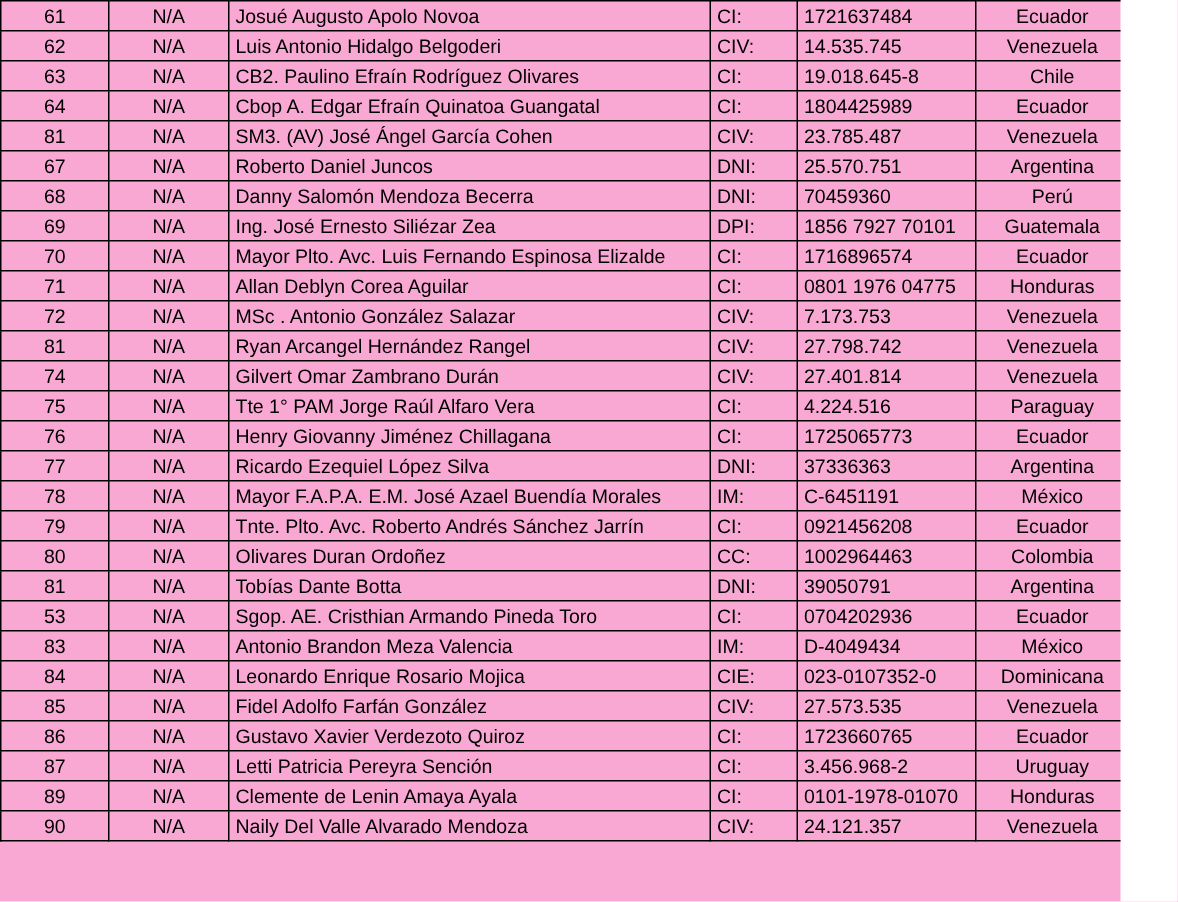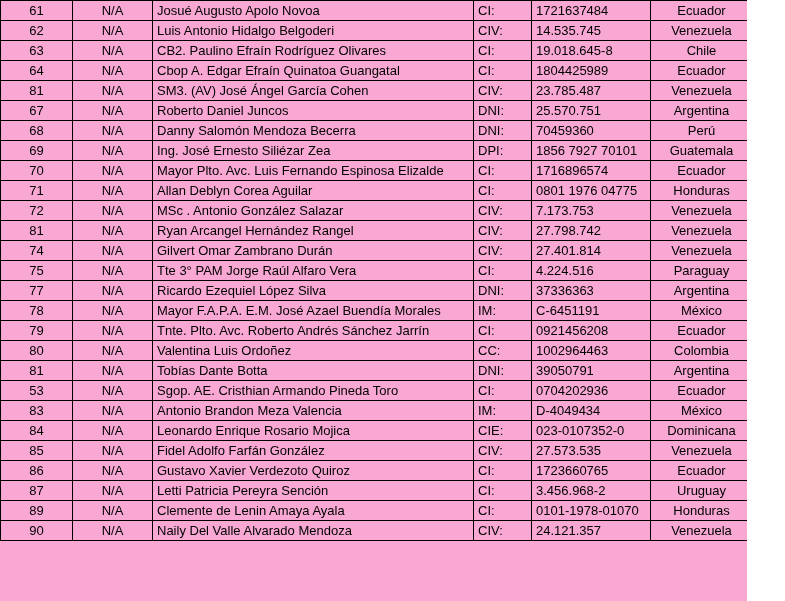--- a/index.html
+++ b/index.html
@@ -170,24 +170,33 @@
           <td class="c1">N/A</td>
           <td class="c2">Gilvert Omar Zambrano Durán</td>
           <td class="c3">CIV:</td>
           <td class="c4">27.401.814</td>
           <td class="c5">Venezuela</td>
           <td class="c6">19</td>
         </tr>
         <tr>
           <td class="c0">75</td>
           <td class="c1">N/A</td>
-          <td class="c2">Tte 3° PAM Jorge Raúl Alfaro Vera</td>
+          <td class="c2">Tte 1° PAM Jorge Raúl Alfaro Vera</td>
           <td class="c3">CI:</td>
           <td class="c4">4.224.516</td>
           <td class="c5">Paraguay</td>
+          <td class="c6">19</td>
+        </tr>
+        <tr>
+          <td class="c0">76</td>
+          <td class="c1">N/A</td>
+          <td class="c2">Henry Giovanny Jiménez Chillagana</td>
+          <td class="c3">CI:</td>
+          <td class="c4">1725065773</td>
+          <td class="c5">Ecuador</td>
           <td class="c6">19</td>
         </tr>
         <tr>
           <td class="c0">77</td>
           <td class="c1">N/A</td>
           <td class="c2">Ricardo Ezequiel López Silva</td>
           <td class="c3">DNI:</td>
           <td class="c4">37336363</td>
           <td class="c5">Argentina</td>
           <td class="c6">19</td>
@@ -206,21 +215,21 @@
           <td class="c1">N/A</td>
           <td class="c2">Tnte. Plto. Avc. Roberto Andrés Sánchez Jarrín</td>
           <td class="c3">CI:</td>
           <td class="c4">0921456208</td>
           <td class="c5">Ecuador</td>
           <td class="c6">19</td>
         </tr>
         <tr>
           <td class="c0">80</td>
           <td class="c1">N/A</td>
-          <td class="c2">Valentina Luis Ordoñez</td>
+          <td class="c2">Olivares Duran Ordoñez</td>
           <td class="c3">CC:</td>
           <td class="c4">1002964463</td>
           <td class="c5">Colombia</td>
           <td class="c6">19</td>
         </tr>
         <tr>
           <td class="c0">81</td>
           <td class="c1">N/A</td>
           <td class="c2">Tobías Dante Botta</td>
           <td class="c3">DNI:</td>

